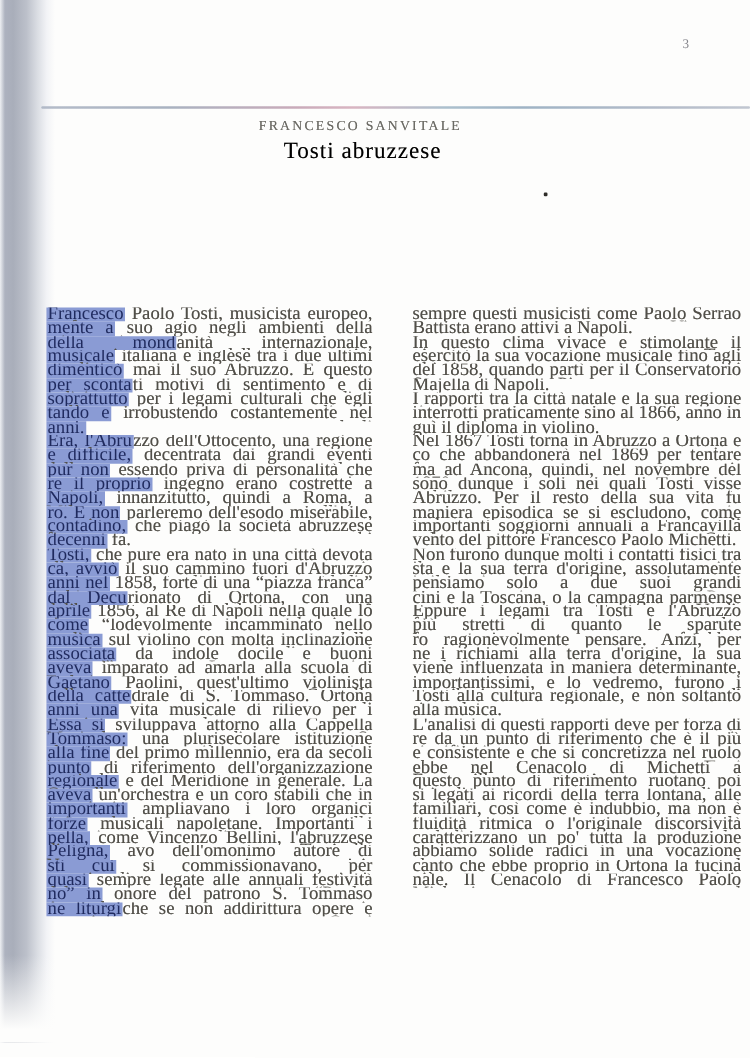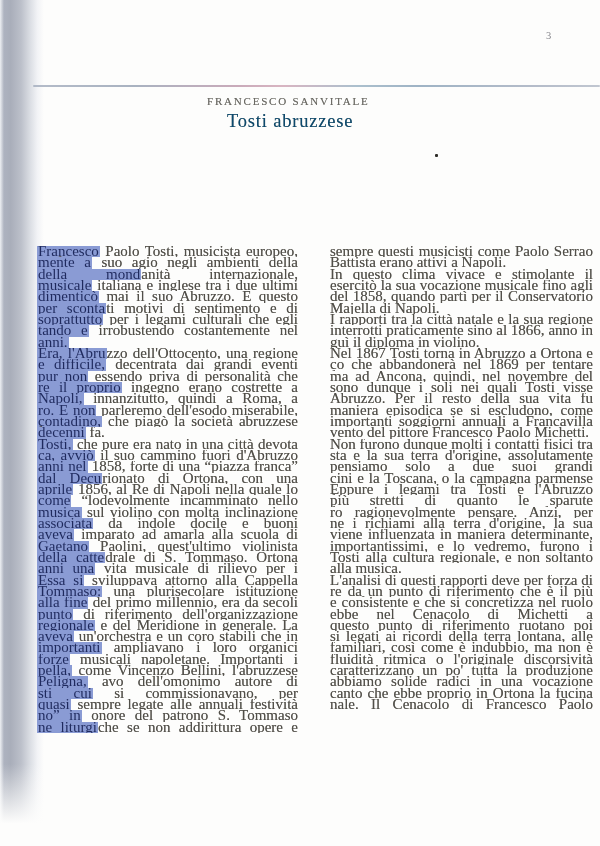--- a/index.html
+++ b/index.html
@@ -31,21 +31,21 @@
     position:absolute;left:546px;top:30px;
     font-size:10.5px;color:#84848a;
   }
   .author{
     position:absolute;left:207px;top:95px;
     font-size:11px;letter-spacing:1.8px;color:#6b6a64;
     text-shadow:0 0 .5px rgba(100,98,92,.6);
   }
   .title{
     position:absolute;left:227px;top:111px;margin:0;
-    font-size:18.5px;font-weight:normal;letter-spacing:.8px;color:#0c4a6e;
+    font-size:18.5px;font-weight:normal;letter-spacing:.8px;color:#000000;
     text-shadow:0 0 .5px rgba(90,88,80,.6);
   }
   .dot{
     position:absolute;left:435px;top:154px;width:3px;height:3px;
     background:#2e2c28;border-radius:1px;
   }
   .col{
     position:absolute;top:246px;
     font-size:15px;color:#514f49;
     text-shadow:0 0 .5px rgba(90,88,80,.65);

